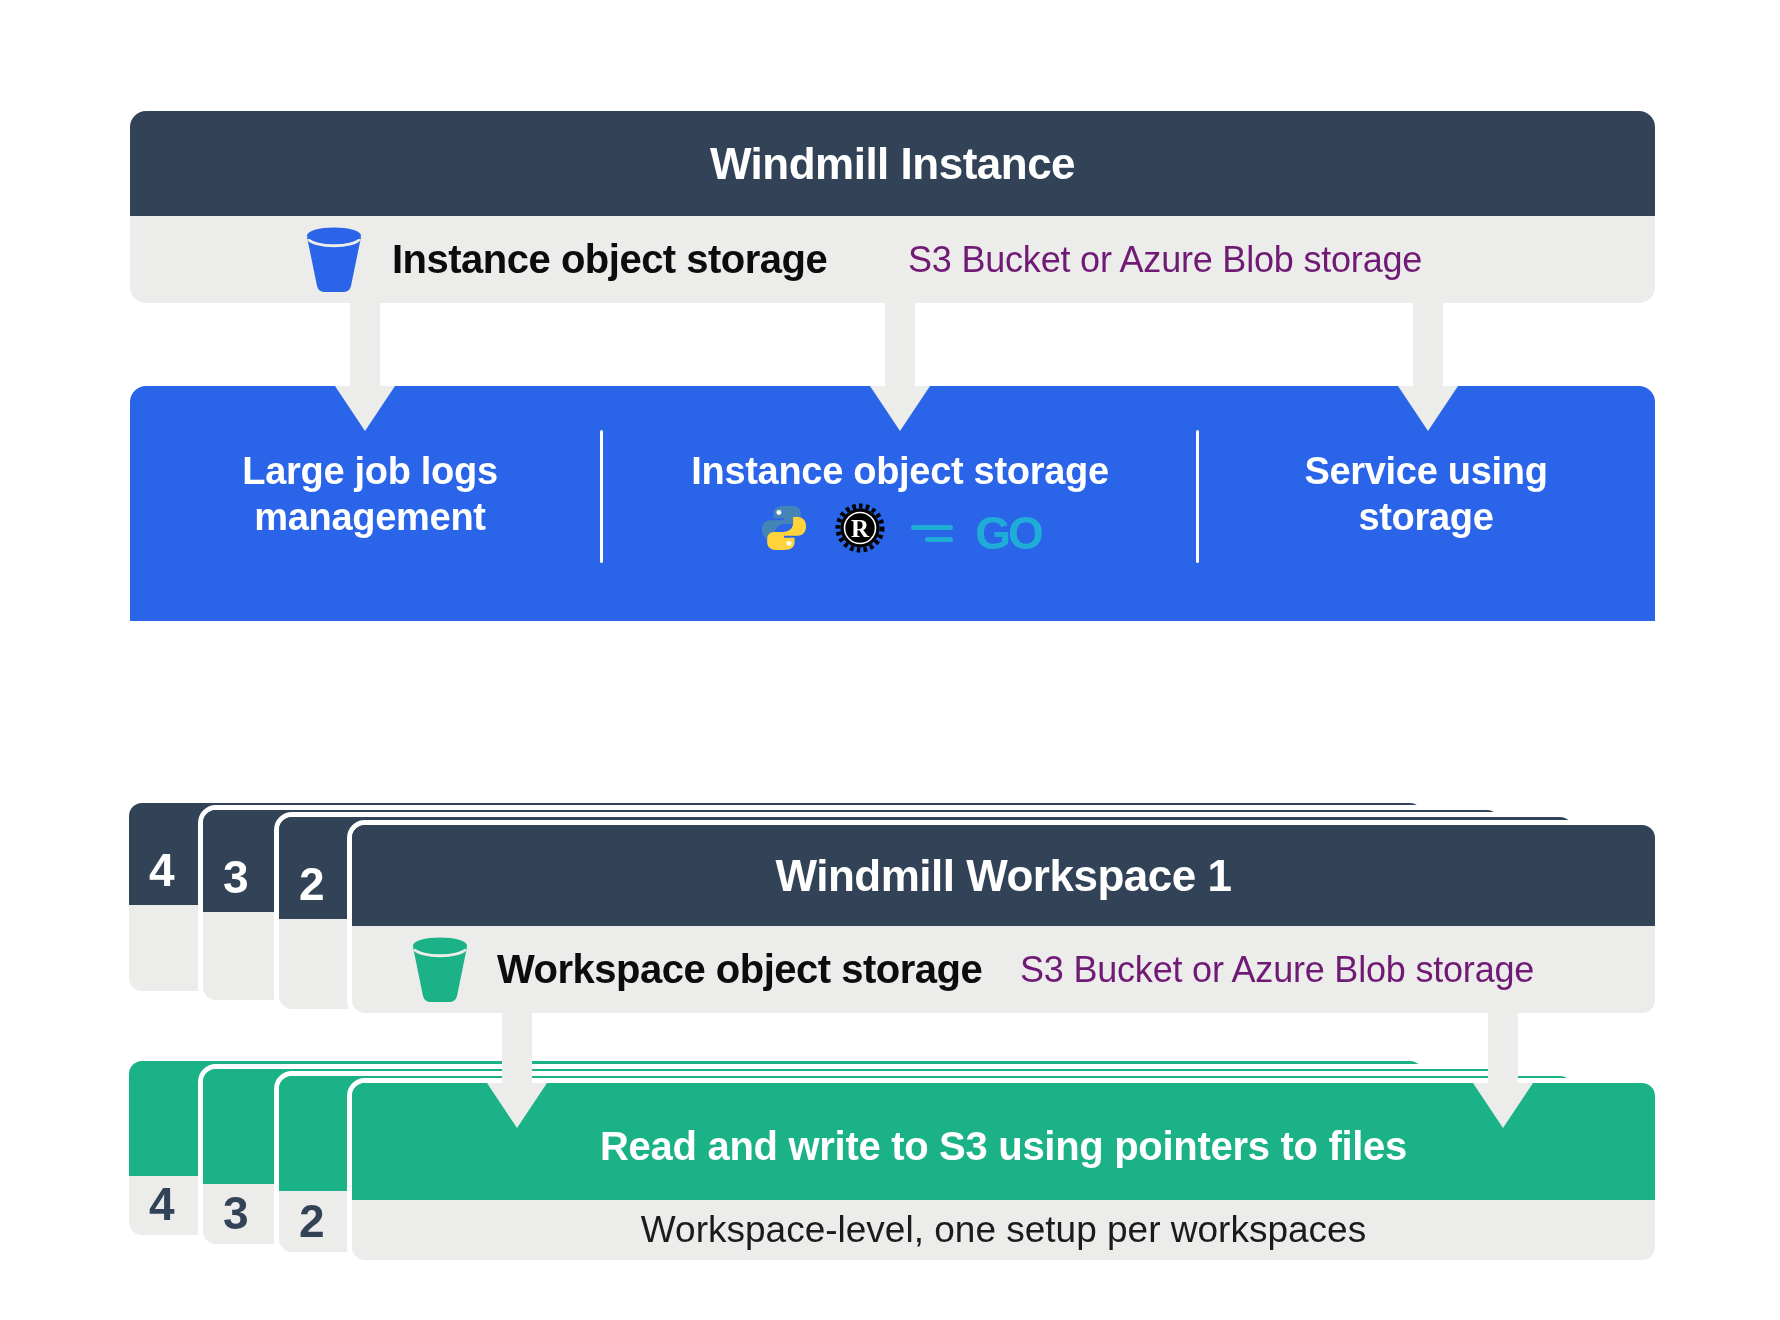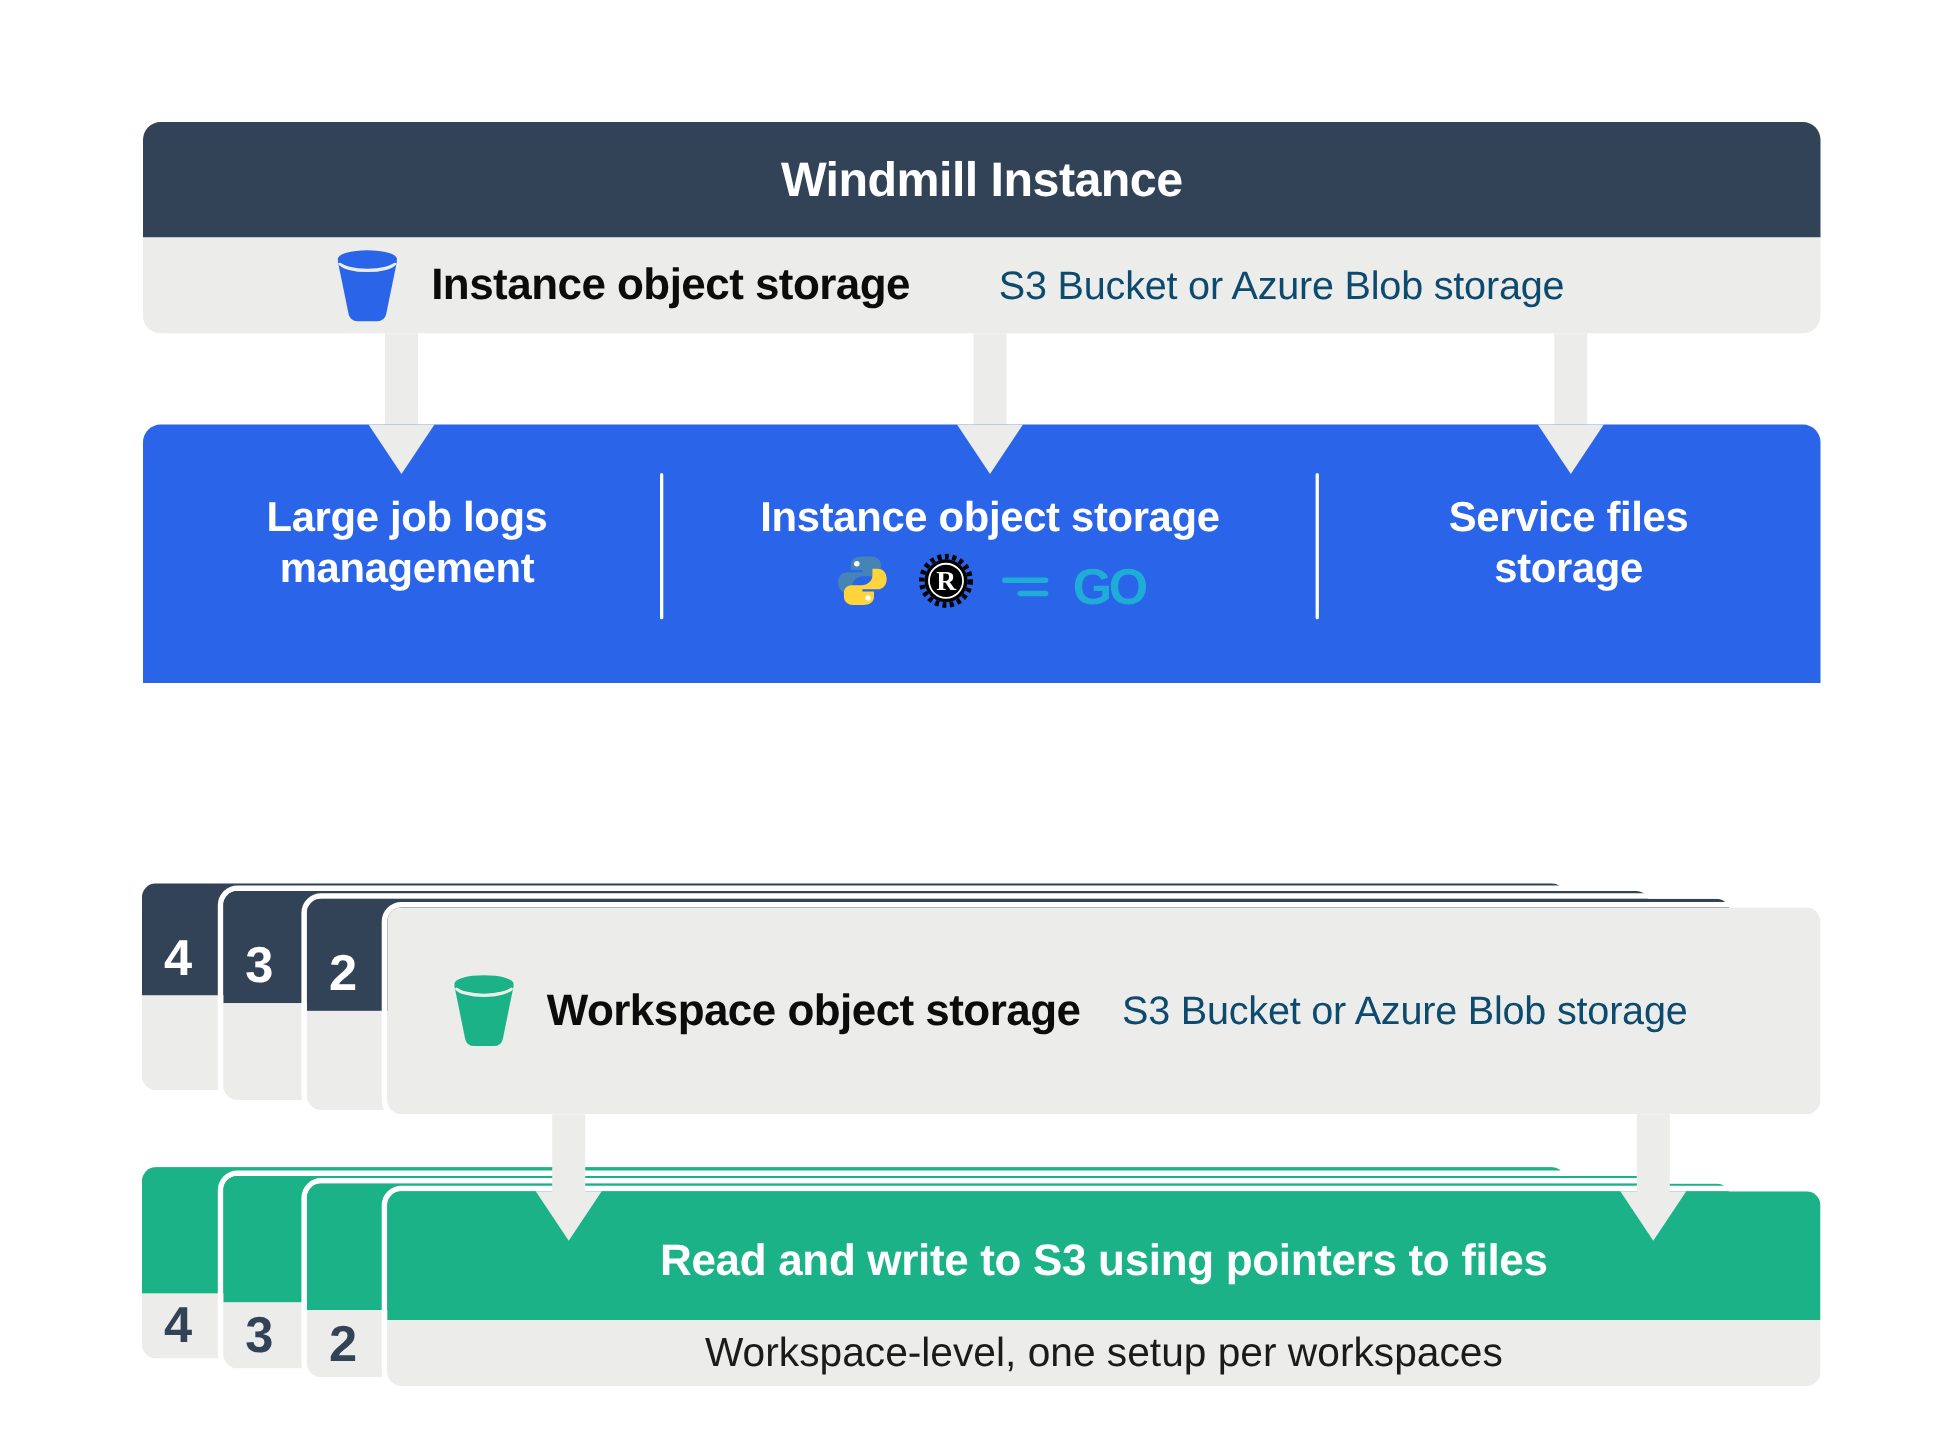--- a/index.html
+++ b/index.html
@@ -7,21 +7,21 @@
          font-family:"Liberation Sans",sans-serif;}
   .abs{position:absolute;margin-top:28px;}
   
   .inst-header{left:130px;top:83px;width:1525px;height:105px;background:var(--dark);
     border-radius:16px 16px 0 0;display:flex;align-items:center;justify-content:center;}
   .inst-header .title{color:#fff;font-size:44px;font-weight:bold;letter-spacing:-0.5px;}
   .graybar{background:var(--gray);}
   .inst-graybar{left:130px;top:188px;width:1525px;height:87px;border-radius:0 0 16px 16px;}
   .bar-item{position:absolute;top:0;height:100%;display:flex;align-items:center;}
   .bar-label{font-size:40px;font-weight:bold;color:#0c0c0c;letter-spacing:-0.5px;}
-  .bar-detail{font-size:36px;color:#0c4a6e;letter-spacing:-0.2px;}
+  .bar-detail{font-size:36px;color:#701a75;letter-spacing:-0.2px;}
   .bluebox{left:130px;top:358px;width:1525px;height:235px;background:var(--blue);
     border-radius:16px 16px 0 0;}
   .divider{position:absolute;top:44px;width:3px;height:133px;background:#ffffff;border-radius:2px;}
   .bcol{position:absolute;top:62px;text-align:center;color:#ffffff;font-size:38px;
     font-weight:bold;line-height:46px;letter-spacing:-0.3px;}
   .logo-row{display:flex;align-items:center;justify-content:center;gap:26px;margin-top:14px;height:50px;}
   .footerbar{background:var(--gray);display:flex;align-items:center;justify-content:center;
     font-size:37px;color:#1b1b1b;letter-spacing:-0.2px;}
   .inst-footer{left:130px;top:593px;width:1525px;height:66px;border-radius:0 0 16px 16px;}
   
@@ -108,21 +108,21 @@
           <span class="go-lines">
             <span class="go-line" style="width:42px;"></span>
             <span class="go-line" style="width:28px;"></span>
           </span>
           <span class="go-text">GO</span>
         </span>
       </div>
     </div>
 
     <div class="bcol" style="left:1076px;width:440px;">
-      <div>Service files</div>
+      <div>Service using</div>
       <div>storage</div>
     </div>
   </div>
 
   <div class="abs arrow-head" style="left:335px;top:358px;"></div>
   <div class="abs arrow-head" style="left:870px;top:358px;"></div>
   <div class="abs arrow-head" style="left:1398px;top:358px;"></div>
 
 
   <div class="abs card" style="left:124px;top:770px;width:1304px;height:198px;">
@@ -138,20 +138,23 @@
     <div class="bd"></div>
   </div>
   <div class="abs card" style="left:274px;top:784px;width:1304px;height:202px;">
     <div class="hd" style="flex-basis:102px;">
       <span class="stack-num">2</span>
     </div>
     <div class="bd"></div>
   </div>
 
   <div class="abs card" style="left:347px;top:792px;width:1313px;height:198px;">
+    <div class="hd" style="flex-basis:101px;">
+      <div class="ws-title">Windmill Workspace 1</div>
+    </div>
     <div class="bd">
       <span class="bar-item" style="left:58px;">
         <svg width="60" height="66" viewBox="0 0 60 66">
           <path d="M3 10 L13 59 Q14.5 65 21 65 L39 65 Q45.5 65 47 59 L57 10 Z" fill="#1bb287"></path>
           <path d="M4.5 12 A 26 8.5 0 0 0 55.5 12" fill="none" stroke="#ececeb" stroke-width="3"></path>
           <ellipse cx="30" cy="8.5" rx="27" ry="8" fill="#1bb287"></ellipse>
         </svg>
       </span>
       <span class="bar-item bar-label" style="left:145px;text-align:center;">Workspace object storage</span>
       <span class="bar-item bar-detail" style="left:668px;">S3 Bucket or Azure Blob storage</span>

